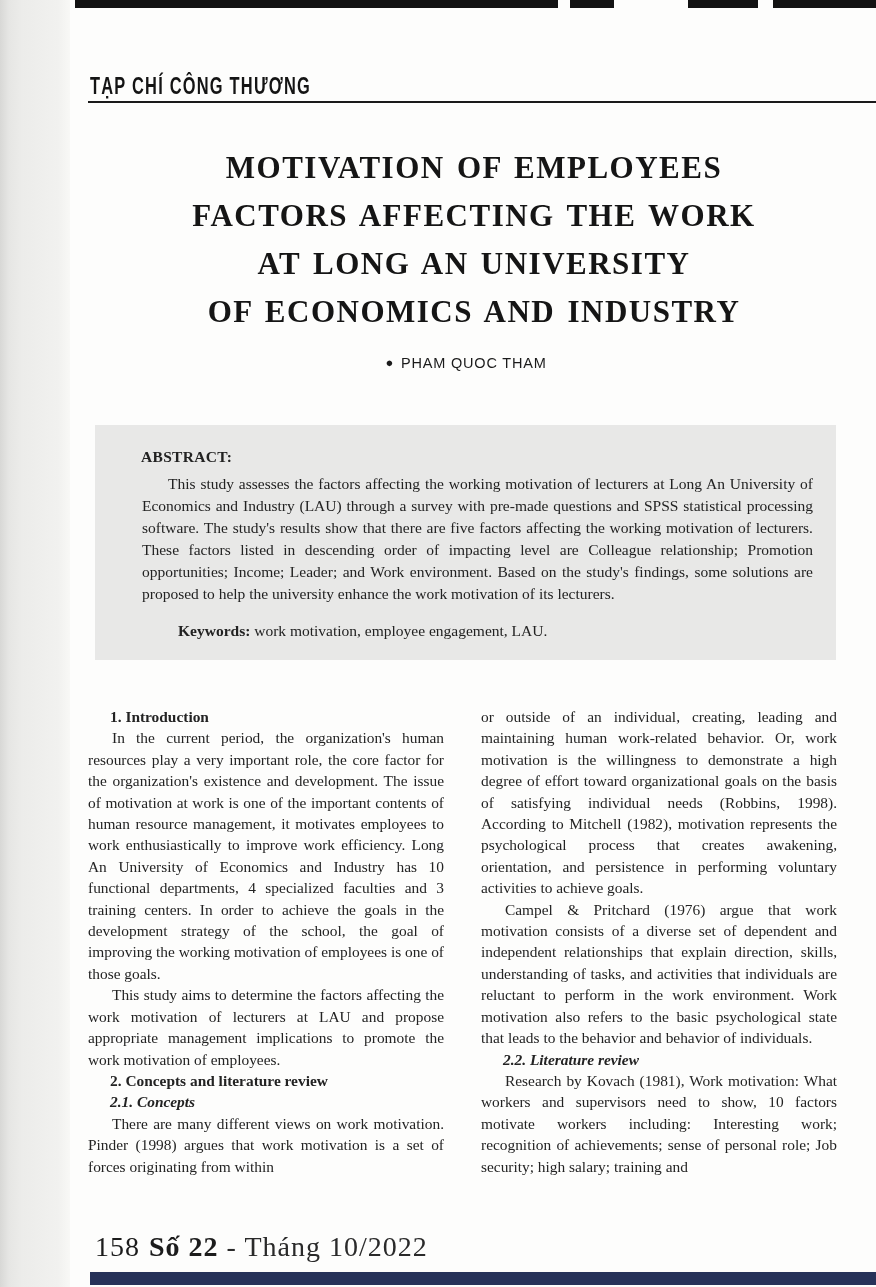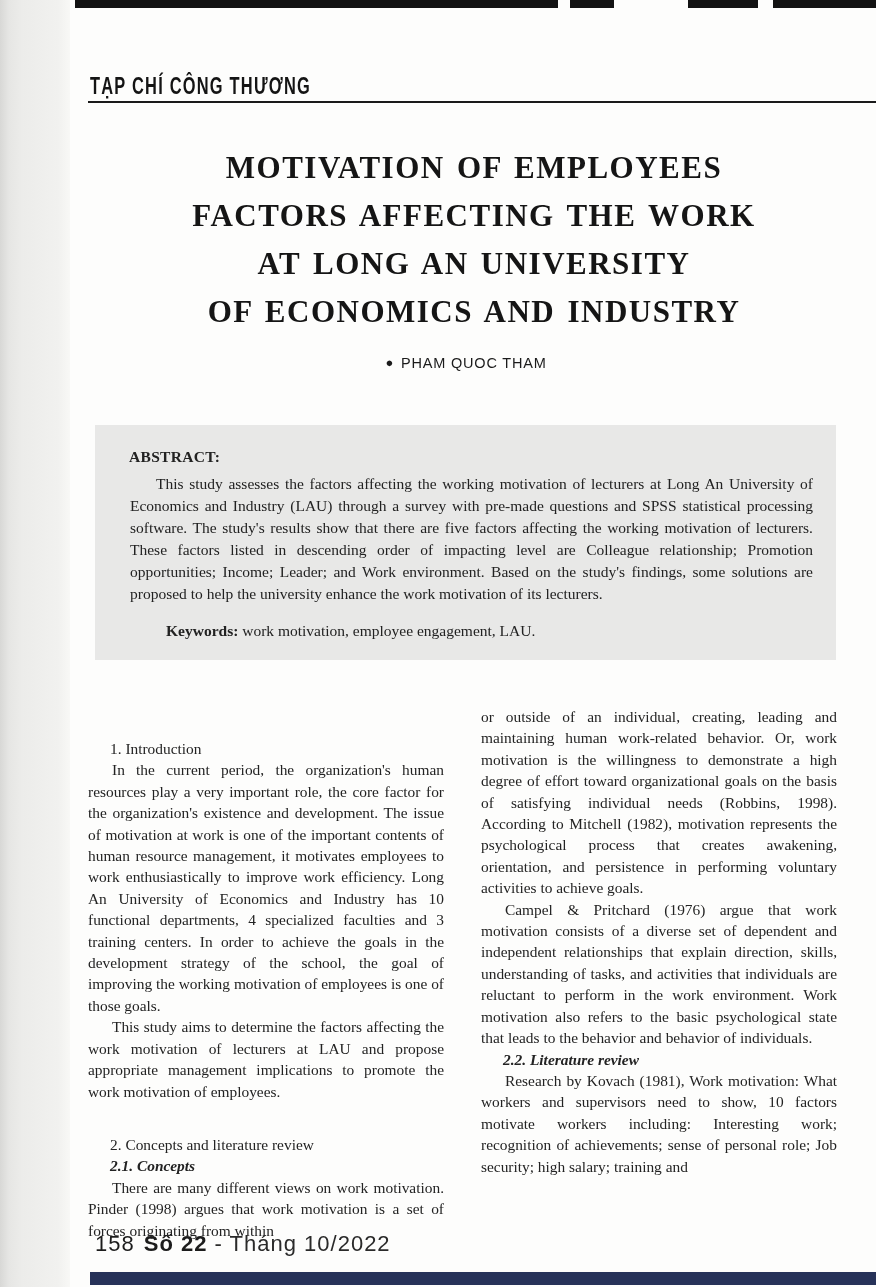--- a/index.html
+++ b/index.html
@@ -58,44 +58,44 @@
     font-weight: normal; font-size: 14.5px; letter-spacing: 0.8px;
     color: #1b1b1b;
   }
   .author-line .bullet { font-size: 13px; margin-right: 7px; position: relative; top: -1px; }
 
   
   .abstract-box {
     position: absolute; left: 95px; top: 425px; width: 741px; height: 235px;
     background: #e8e8e7;
     box-sizing: border-box;
-    padding: 21px 18px 0 30px;
+    padding: 21px 18px 0 42px;
     font-size: 15.5px; line-height: 22px; color: #222;
   }
   .abs-heading { font-weight: bold; letter-spacing: 0.3px; margin: 0 0 2px 4px; }
   .abs-body { margin: 5px; text-align: justify; text-indent: 26px; }
   .abs-keywords { margin: 15px; text-indent: 26px; }
 
   
   .columns {
     position: absolute; left: 88px; top: 706px; width: 750px;
     display: flex; gap: 37px;
   }
   .col { width: 356px; font-size: 15.4px; line-height: 21.4px; color: #232323; }
   .blk { margin: 0; }
   .blk.p { text-align: justify; text-indent: 24px; }
   .blk.p.noindent { text-indent: 0; }
-  .blk.h1 { font-weight: normal; text-indent: 22px; margin-top: 32px; }
+  .blk.h1 { font-weight: bold; text-indent: 22px; }
   .blk.h2 { font-weight: bold; font-style: italic; text-indent: 22px; }
 
   
   .page-footer {
     position: absolute; left: 95px; top: 1231px;
-    font-family: Liberation Sans, sans-serif;
-    font-size: 22px; color: #1c1c1c; letter-spacing: 1px; text-align: right;
+    font-family: Liberation Serif, serif;
+    font-size: 28px; color: #1c1c1c; letter-spacing: 1px; text-align: right;
   }
   .page-footer .pg { font-weight: normal; margin-right: 9px; }
   .page-footer .issue { font-weight: bold; }
   .page-footer .date { font-weight: normal; color: #2a2a2a; }
 </style>
 </head>
 <body>
 
 <div class="page">
 

